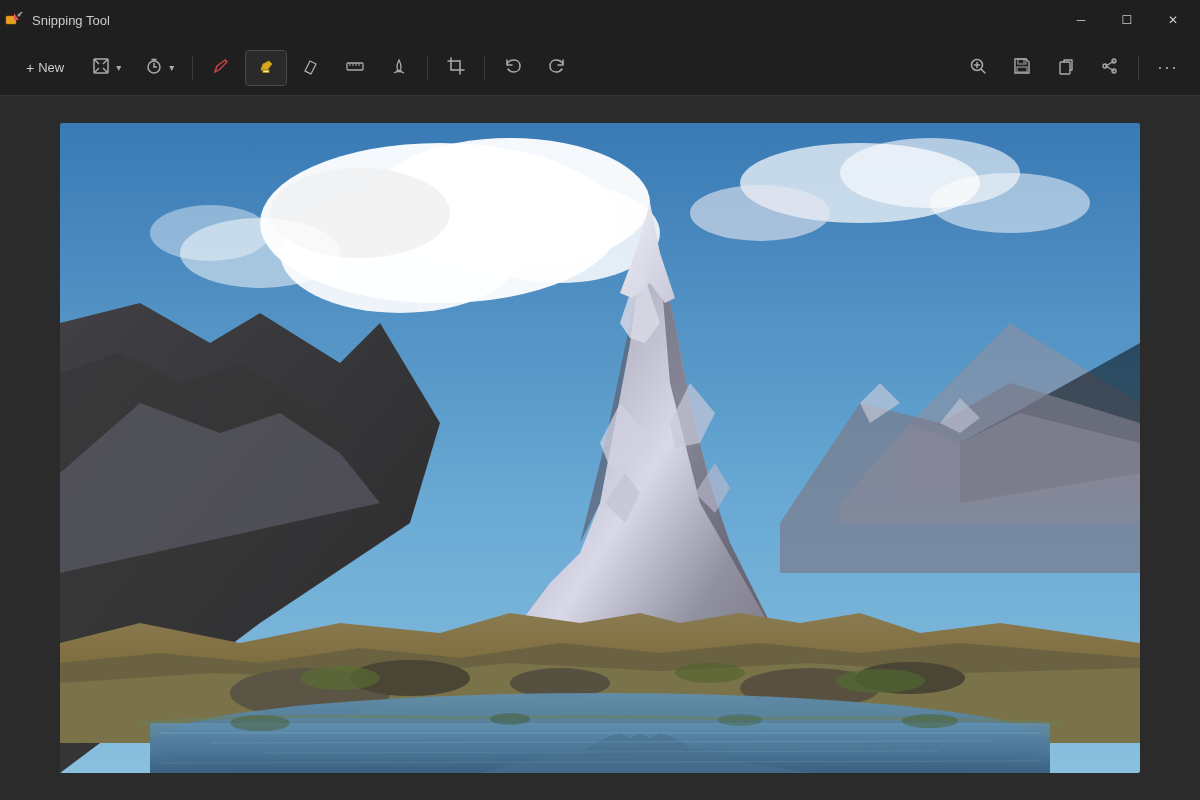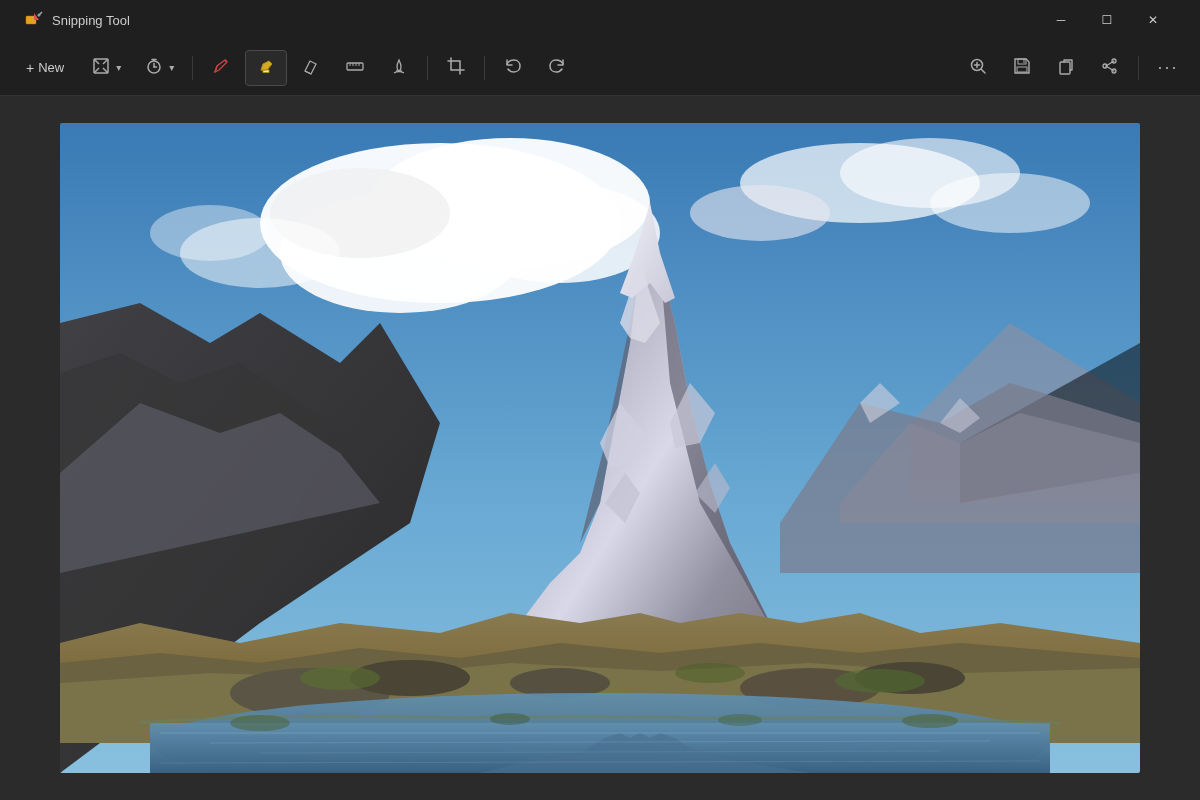--- a/index.html
+++ b/index.html
@@ -11,21 +11,21 @@
       overflow: hidden;
       user-select: none;
     }
 
     
     .title-bar {
       height: 40px;
       background: #1f1f1f;
       display: flex;
       align-items: center;
-      padding: 0 24px;
+      padding: 0 4px;
       justify-content: space-between;
     }
     .title-bar-left {
       display: flex;
       align-items: center;
       gap: 8px;
     }
     .app-icon {
       width: 20px;
       height: 20px;

